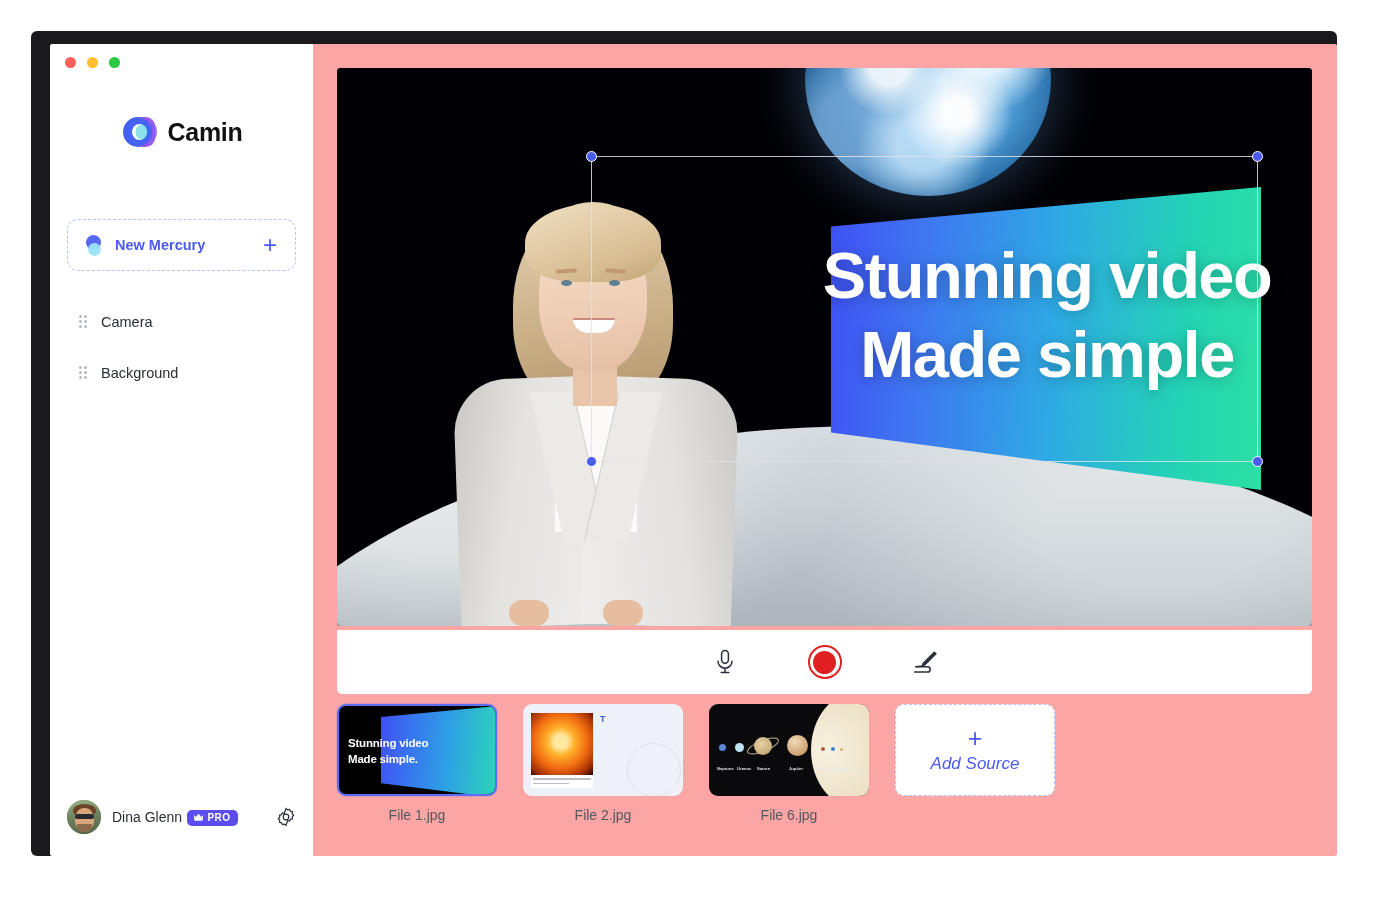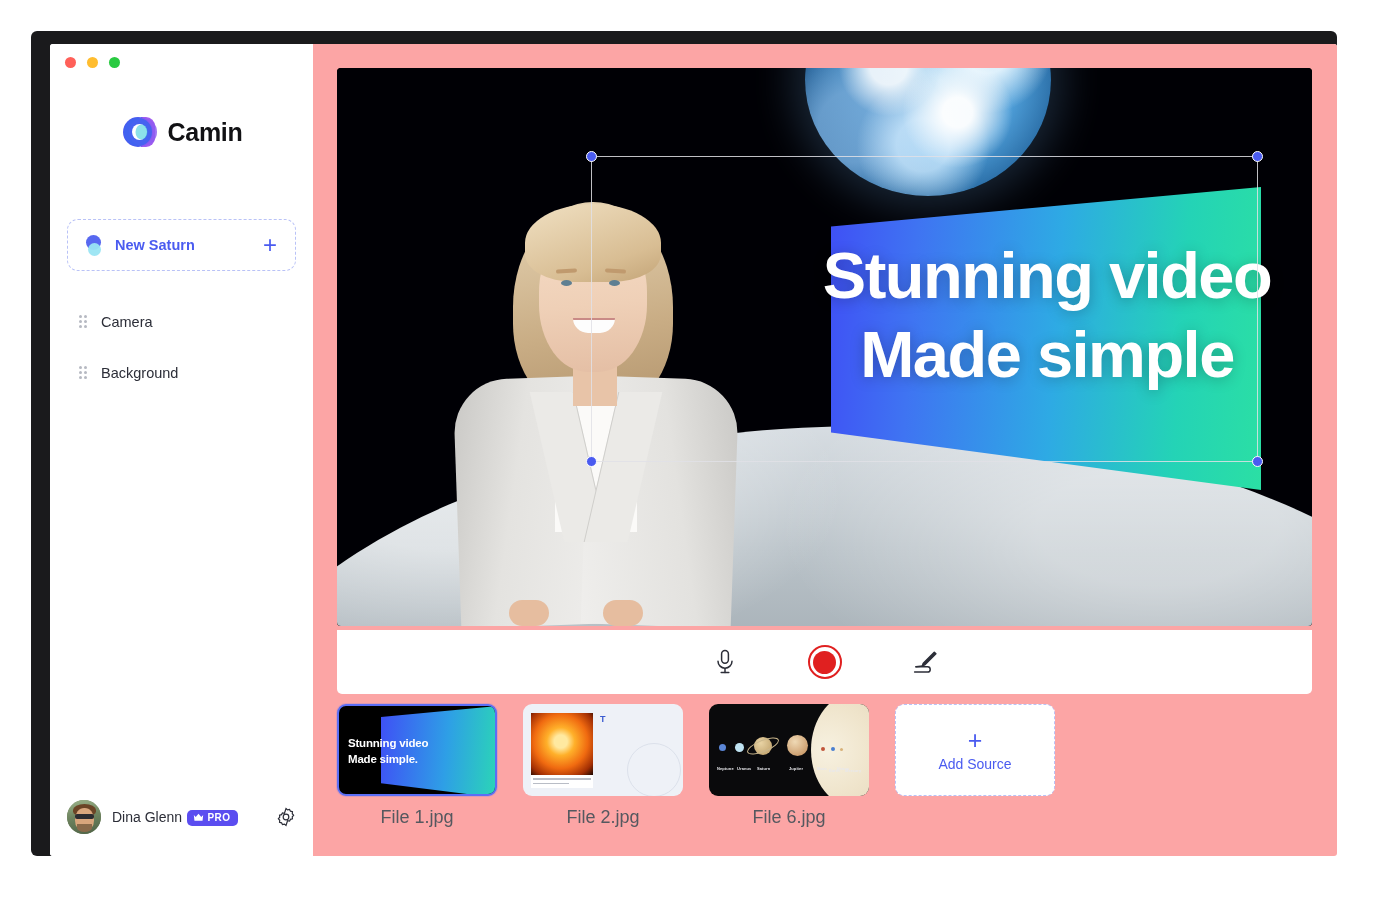--- a/index.html
+++ b/index.html
@@ -380,21 +380,21 @@
     position: relative;
     background: #fff;
   }
   .thumb-cell.selected .thumb-box {
     border: 2.5px solid #5b6ef5;
     box-shadow: 0 0 0 1px rgba(91,110,245,.2);
   }
   .thumb-caption {
     margin-top: 11px;
     text-align: center;
-    font-size: 18px;
+    font-size: 14px;
     color: #55585f;
   }
 
   
   .t1 { background: #000000; }
   .t1 .t1-shape {
     position: absolute; left: 42px; top: 0;
     width: 118px; height: 92px;
     background: linear-gradient(95deg, #3f50f5 0%, #2e9fe6 55%, #2bd8b4 100%);
     clip-path: polygon(0% 12%, 100% 0%, 100% 100%, 0% 84%);
@@ -477,21 +477,21 @@
     border: 1.4px dashed #b9c2f7;
     border-radius: 9px;
     display: flex;
     flex-direction: column;
     align-items: center;
     justify-content: center;
     gap: 3px;
     background: #fff;
   }
   .as-plus { font-size: 25px; color: #4a5bf0; font-weight: 300; line-height: 1; }
-  .as-label { font-size: 14px; color: #4a5bf0; }
+  .as-label { font-size: 17px; color: #4a5bf0; font-style: italic; }
 </style>
 </head>
 <body>
 
 <div class="bezel"></div>
 
 <div class="app-window">
 
   <aside class="sidebar">
 
@@ -513,21 +513,21 @@
         </svg>
       </span>
       <span class="brand-name">Camin</span>
     </div>
 
     <div class="new-channel">
       <span class="nc-dots">
         <i class="d1"></i>
           <i class="d2"></i>
       </span>
-      <span class="nc-label">New Saturn</span>
+      <span class="nc-label">New Mercury</span>
       <span class="nc-plus">+</span>
     </div>
 
     <nav class="nav">
 
 
       <div class="nav-item">
         <span class="grip">
             <i></i>
             <i></i>

